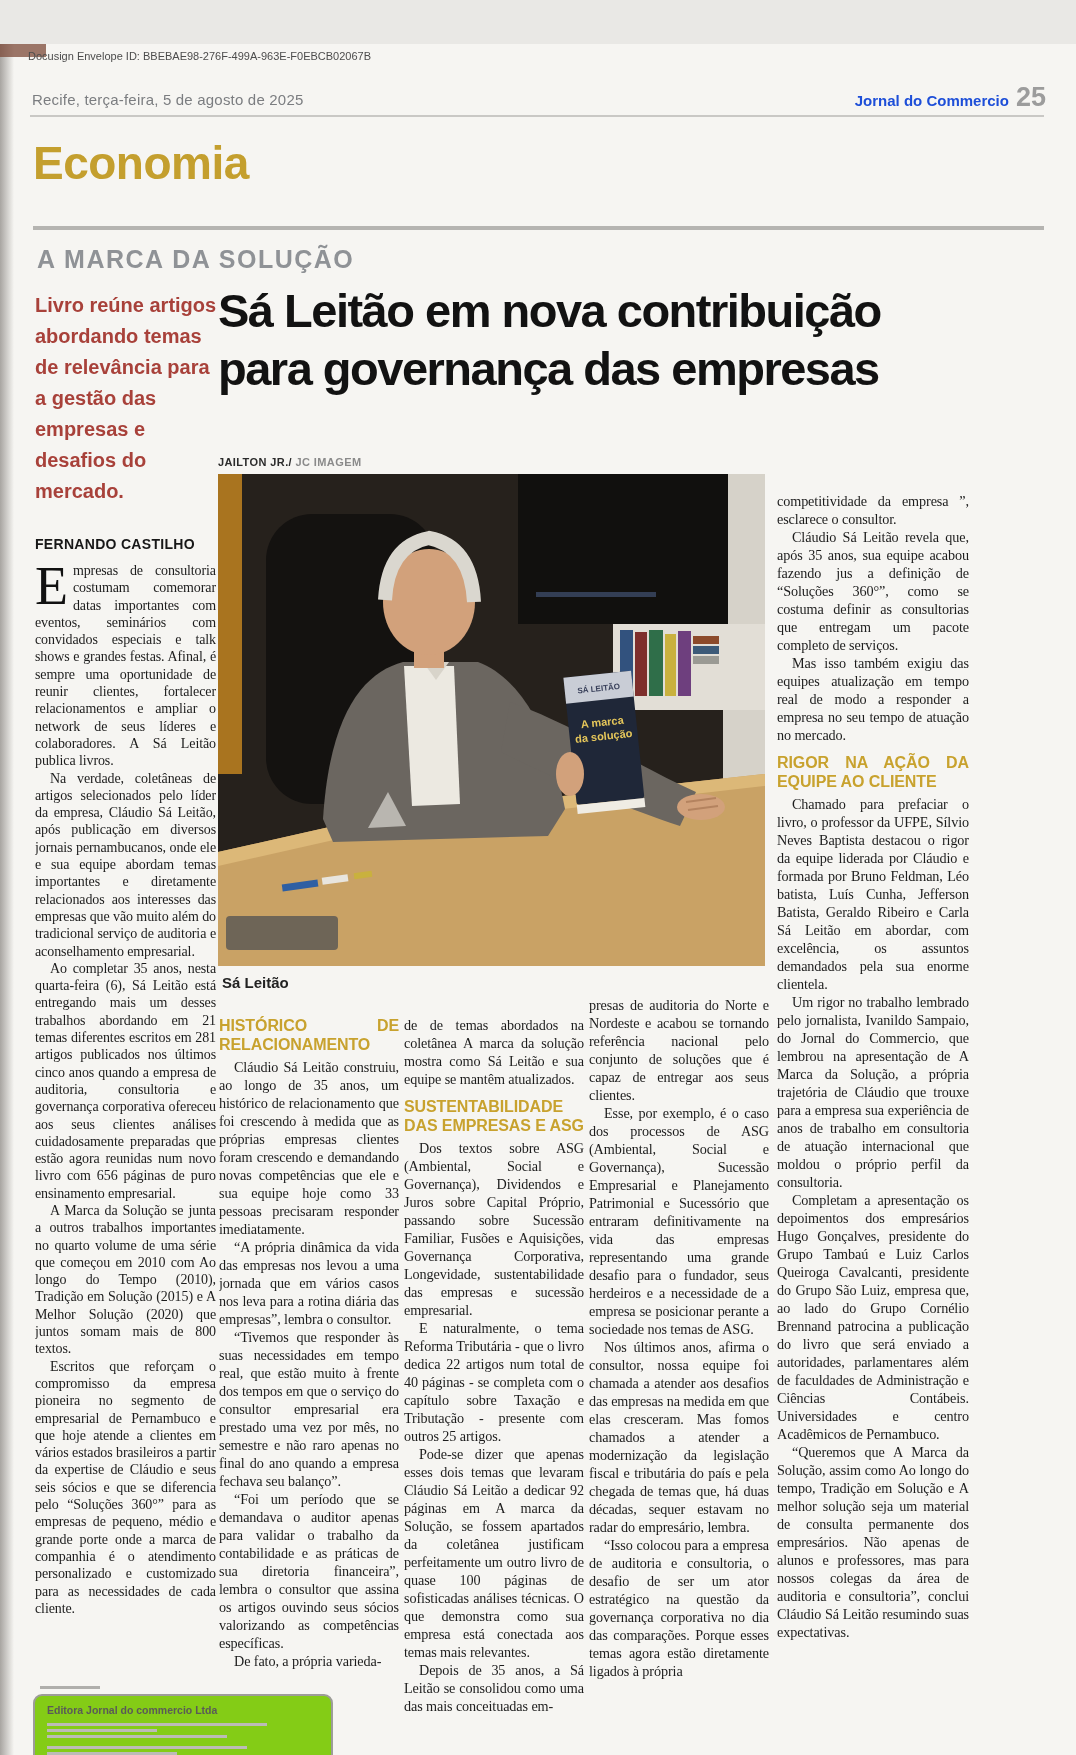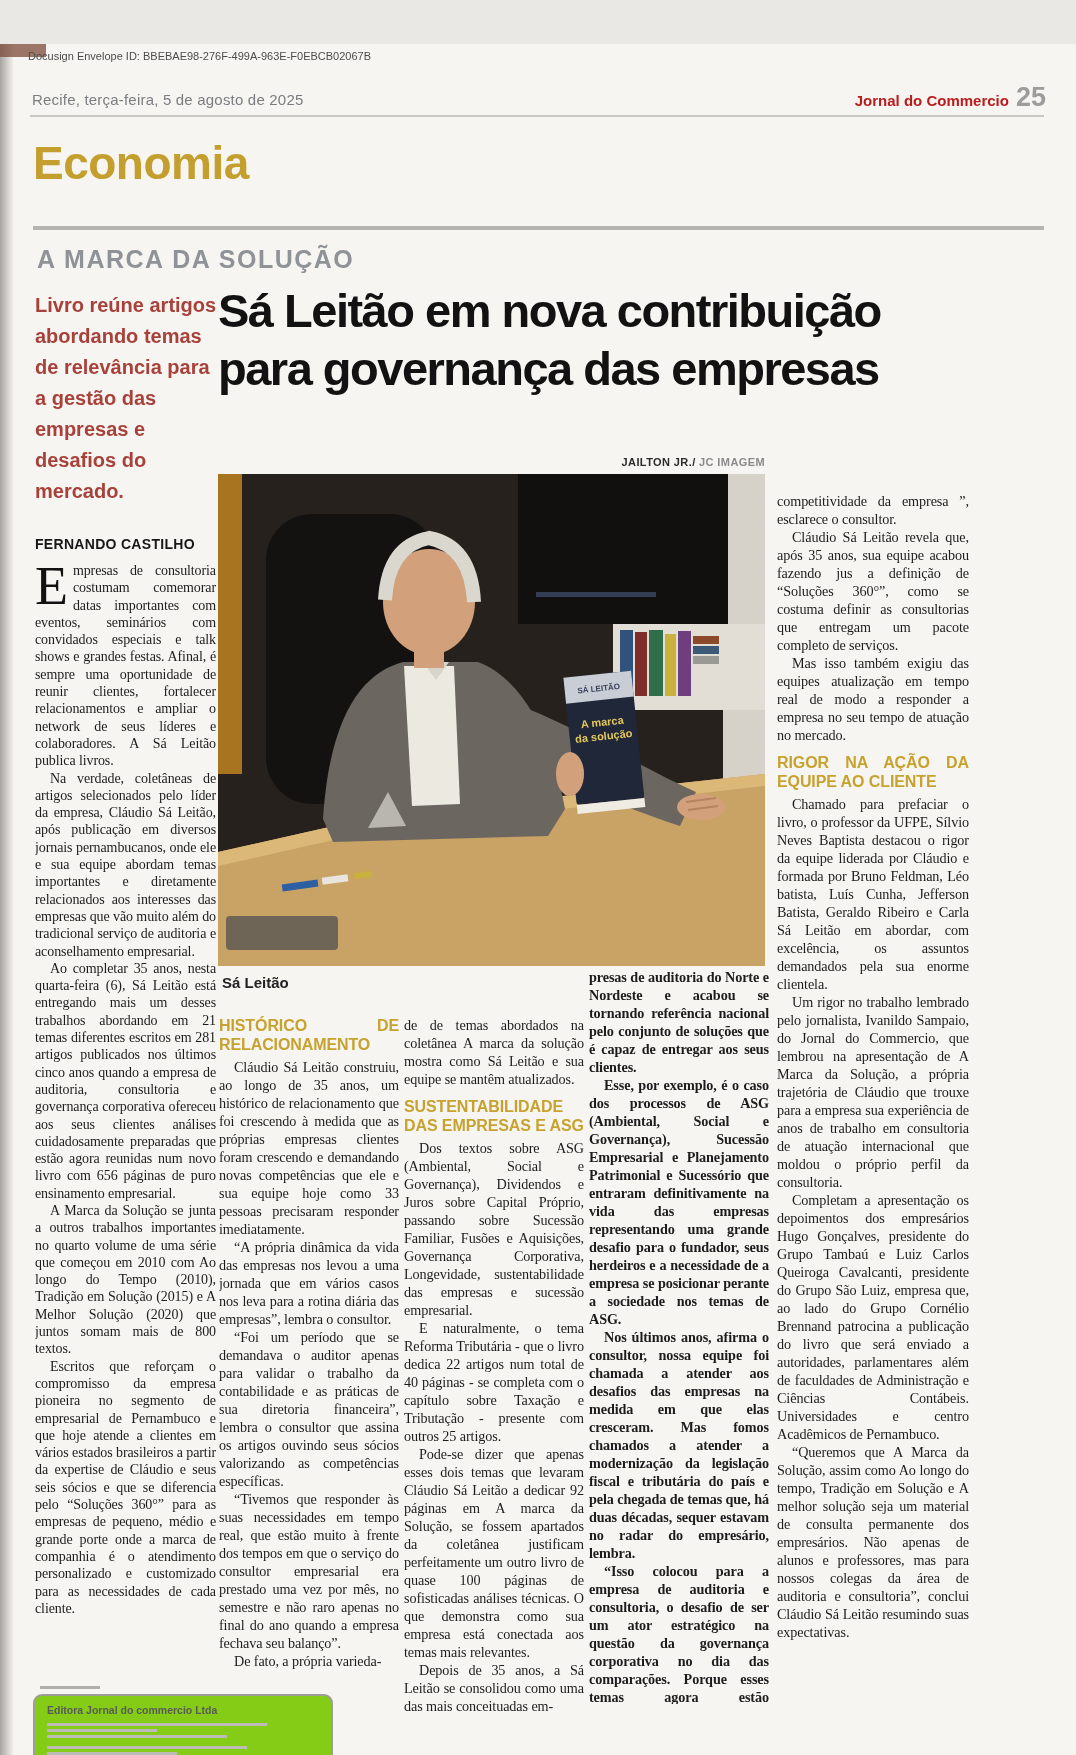--- a/index.html
+++ b/index.html
@@ -10,48 +10,48 @@
   .abs{position:absolute;}
   
   #left-scan{left:0;top:0;width:14px;height:1755px;
     background:linear-gradient(to right,#a8a5a1,rgba(168,165,161,0));}
   #bottom-scan{left:0;top:1741px;width:1076px;height:14px;background:#8f8e8b;}
   #corner-smudge{left:0;top:0;width:46px;height:13px;background:#7c4a38;opacity:.75;}
   
   #envelope{left:28px;top:5px;font:11px/14px "Liberation Sans",sans-serif;color:#4c4c4c;}
   #dateline{left:32px;top:47px;font:15px/18px "Liberation Sans",sans-serif;color:#7b7d80;letter-spacing:.2px;}
   #masthead{right:30px;top:40px;display:flex;align-items:baseline;gap:7px;}
-  #paper-name{font:800 15px/18px "Liberation Sans",sans-serif;color:#b91c1c;text-align:center;}
+  #paper-name{font:800 15px/18px "Liberation Sans",sans-serif;color:#1d4ed8;text-align:center;}
   #page-number{font:800 27px/27px "Liberation Sans",sans-serif;color:#9c9c9c;}
   .rule{background:#c9c8c5;}
   #rule-top{left:30px;top:71px;width:1014px;height:2px;}
   #section-title{left:33px;top:94px;font:800 46px/50px "Liberation Sans",sans-serif;color:#c49f2e;letter-spacing:-.5px;}
   #rule-section{left:33px;top:182px;width:1011px;height:4px;background:#b5b4b1;}
   #kicker{left:37px;top:201px;font:800 25px/28px "Liberation Sans",sans-serif;color:#8f9296;letter-spacing:1.5px;}
   
   #deck{left:35px;top:246px;width:186px;font:600 20px/31px "Liberation Sans",sans-serif;color:#a8413a;}
   #byline{left:35px;top:492px;font:800 14px/16px "Liberation Sans",sans-serif;color:#171717;letter-spacing:.3px;}
   #headline{left:218px;top:238px;width:756px;font:800 47px/58px "Liberation Sans",sans-serif;
     color:#121212;letter-spacing:-1.5px;}
-  #credit{left:218px;top:412px;width:547px;text-align:right;
+  #credit{left:218px;top:412px;width:547px;text-align:left;
     font:800 11px/13px "Liberation Sans",sans-serif;color:#2b2b2b;letter-spacing:.4px;}
   #credit .agency{color:#8a8a8a;font-weight:600;}
   #photo{left:218px;top:430px;width:547px;height:492px;background:#26211c;}
   #caption{left:222px;top:930px;font:800 15px/18px "Liberation Sans",sans-serif;color:#222;}
   
   .col{position:absolute;text-align:justify;font:14.2px/18px "Liberation Serif",serif;
     letter-spacing:-.1px;color:#1c1c1c;overflow:hidden;}
   .col p{margin:0;text-indent:15px;}
   .col p.noindent{text-indent:0;}
   .subhead{font:800 16px/19px "Liberation Sans",sans-serif;color:#c8a22e;text-indent:0;margin:0 0 4px 0;}
   .subhead.mid{margin-top:9px;}
   #col1{left:35px;top:518px;width:181px;height:1126px;font:14px/17.3px "Liberation Serif",serif;}
   #col2{left:219px;top:972px;width:180px;height:736px;}
   #col3{left:404px;top:972px;width:180px;height:736px;}
-  #col4{left:589px;top:924px;width:180px;height:736px;font-weight:bold;}
+  #col4{left:589px;top:952px;width:180px;height:736px;}
   #col5{left:777px;top:448px;width:192px;height:1262px;}
   .dropcap{float:left;font:400 54px/43px "Liberation Serif",serif;color:#111;
     padding:3px 5px 0 0;}
   
   #stamp{left:33px;top:1650px;width:300px;height:90px;border:2px solid #9d9c99;border-radius:9px;
     padding:8px 12px;box-sizing:border-box;background:#84cc16;}
   #stamp-label{left:40px;top:1642px;width:60px;height:3px;background:#b0afac;}
   #publisher{font:700 10.5px/13px "Liberation Sans",sans-serif;color:#5a5a58;margin-bottom:6px;}
   .fineline{height:3px;background:#bcbbb7;margin:3px 0;}
 </style>
@@ -140,22 +140,22 @@
     <p>Na verdade, coletâneas de artigos selecionados pelo líder da empresa, Cláudio Sá Leitão, após publicação em diversos jornais pernambucanos, onde ele e sua equipe abordam temas importantes e diretamente relacionados aos interesses das empresas que vão muito além do tradicional serviço de auditoria e aconselhamento empresarial.</p>
     <p>Ao completar 35 anos, nesta quarta-feira (6), Sá Leitão está entregando mais um desses trabalhos abordando em 21 temas diferentes escritos em 281 artigos publicados nos últimos cinco anos quando a empresa de auditoria, consultoria e governança corporativa ofereceu aos seus clientes análises cuidadosamente preparadas que estão agora reunidas num novo livro com 656 páginas de puro ensinamento empresarial.</p>
     <p>A Marca da Solução se junta a outros trabalhos importantes no quarto volume de uma série que começou em 2010 com Ao longo do Tempo (2010), Tradição em Solução (2015) e A Melhor Solução (2020) que juntos somam mais de 800 textos.</p>
     <p>Escritos que reforçam o compromisso da empresa pioneira no segmento de empresarial de Pernambuco e que hoje atende a clientes em vários estados brasileiros a partir da expertise de Cláudio e seus seis sócios e que se diferencia pelo “Soluções 360°” para as empresas de pequeno, médio e grande porte onde a marca de companhia é o atendimento personalizado e customizado para as necessidades de cada cliente.</p>
   </div>
 
   <div class="col" id="col2">
     <div class="subhead">HISTÓRICO DE RELACIONAMENTO</div>
     <p>Cláudio Sá Leitão construiu, ao longo de 35 anos, um histórico de relacionamento que foi crescendo à medida que as próprias empresas clientes foram crescendo e demandando novas competências que ele e sua equipe hoje como 33 pessoas precisaram responder imediatamente.</p>
     <p>“A própria dinâmica da vida das empresas nos levou a uma jornada que em vários casos nos leva para a rotina diária das empresas”, lembra o consultor.</p>
+    <p>“Tivemos que responder às suas necessidades em tempo real, que estão muito à frente dos tempos em que o serviço do consultor empresarial era prestado uma vez por mês, no semestre e não raro apenas no final do ano quando a empresa fechava seu balanço”.</p>
     <p>“Foi um período que se demandava o auditor apenas para validar o trabalho da contabilidade e as práticas de sua diretoria financeira”, lembra o consultor que assina os artigos ouvindo seus sócios valorizando as competências específicas.</p>
-    <p>“Tivemos que responder às suas necessidades em tempo real, que estão muito à frente dos tempos em que o serviço do consultor empresarial era prestado uma vez por mês, no semestre e não raro apenas no final do ano quando a empresa fechava seu balanço”.</p>
     <p>De fato, a própria varieda-</p>
   </div>
 
   <div class="col" id="col3">
     <p class="noindent">de de temas abordados na coletânea A marca da solução mostra como Sá Leitão e sua equipe se mantêm atualizados.</p>
     <div class="subhead mid">SUSTENTABILIDADE DAS EMPRESAS E ASG</div>
     <p>Dos textos sobre ASG (Ambiental, Social e Governança), Dividendos e Juros sobre Capital Próprio, passando sobre Sucessão Familiar, Fusões e Aquisições, Governança Corporativa, Longevidade, sustentabilidade das empresas e sucessão empresarial.</p>
     <p>E naturalmente, o tema Reforma Tributária - que o livro dedica 22 artigos num total de 40 páginas - se completa com o capítulo sobre Taxação e Tributação - presente com outros 25 artigos.</p>
     <p>Pode-se dizer que apenas esses dois temas que levaram Cláudio Sá Leitão a dedicar 92 páginas em A marca da Solução, se fossem apartados da coletânea justificam perfeitamente um outro livro de quase 100 páginas de sofisticadas análises técnicas. O que demonstra como sua empresa está conectada aos temas mais relevantes.</p>
     <p>Depois de 35 anos, a Sá Leitão se consolidou como uma das mais conceituadas em-</p>

